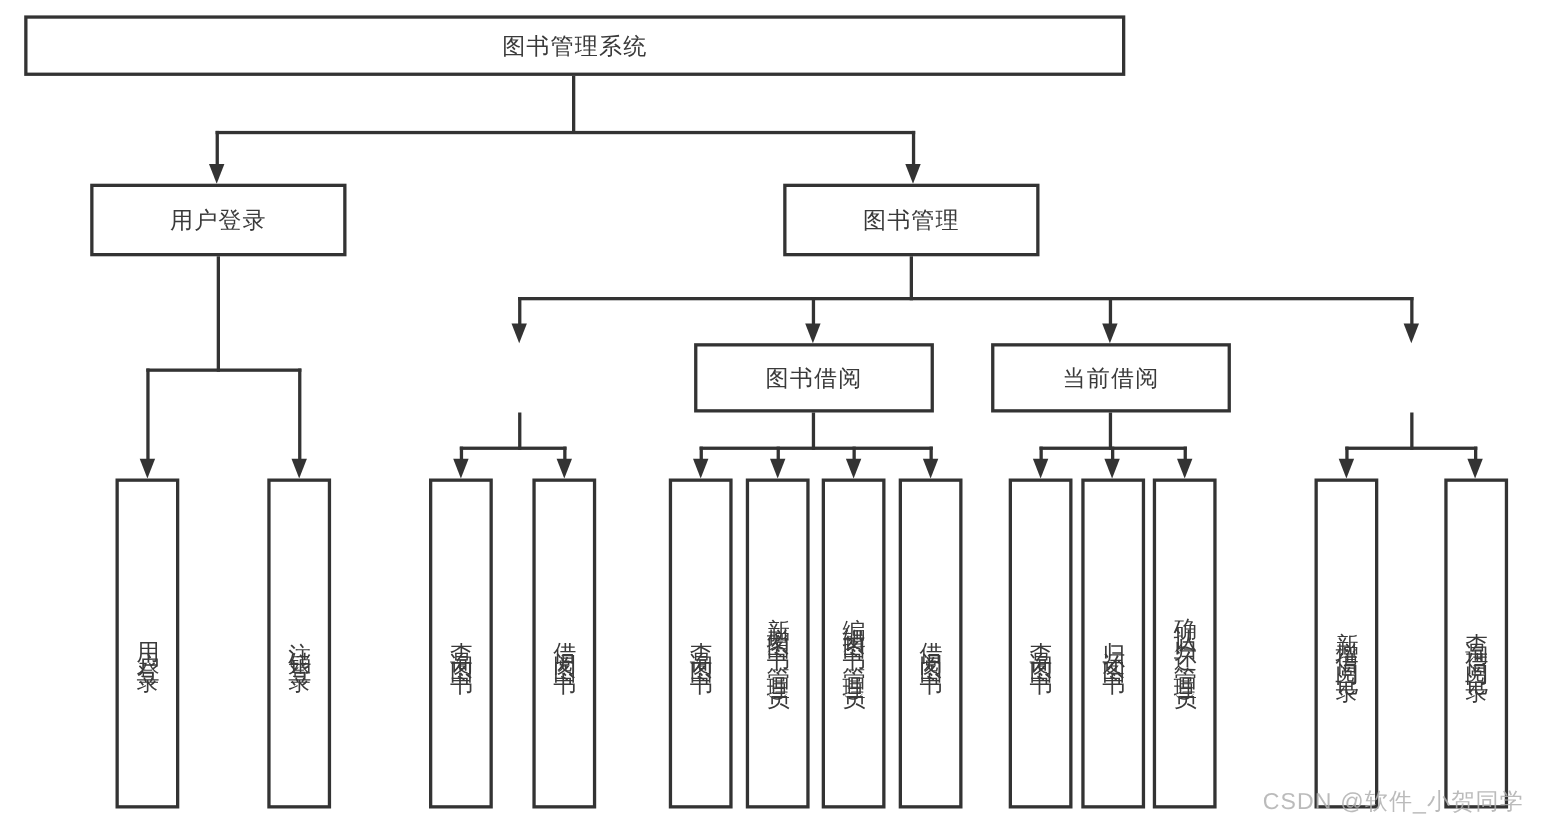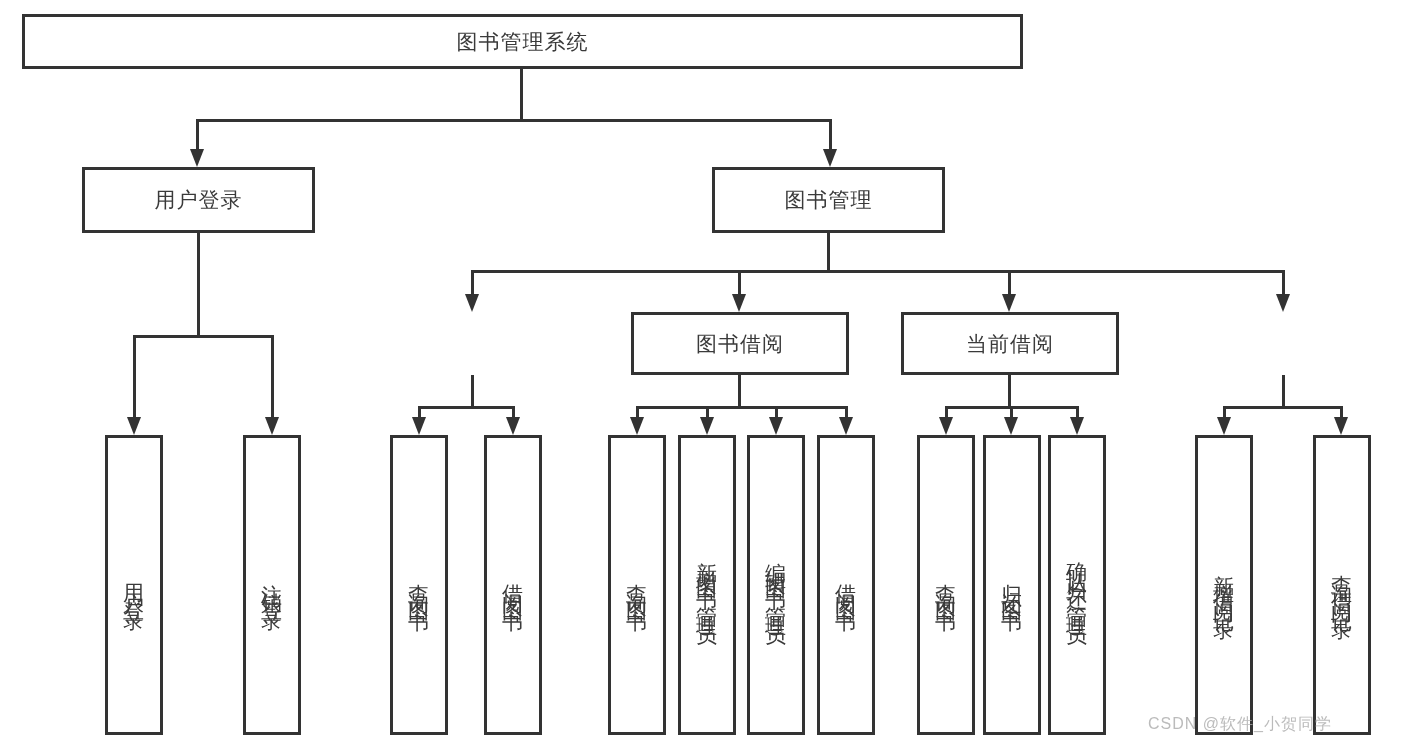--- a/index.html
+++ b/index.html
@@ -55,21 +55,21 @@
     position: absolute;
     width: 0; height: 0;
     border-left: 7px solid transparent;
     border-right: 7px solid transparent;
     border-top: 18px solid #333333;
   }
   .watermark {
     position: absolute;
     left: 1148px;
     top: 714px;
-    font-size: 16px;
+    font-size: 21px;
     color: rgba(175,175,175,0.85);
     letter-spacing: 1px;
     z-index: 5;
     white-space: nowrap;
   }
 </style>
 </head>
 <body>
 
 <div class="canvas">

